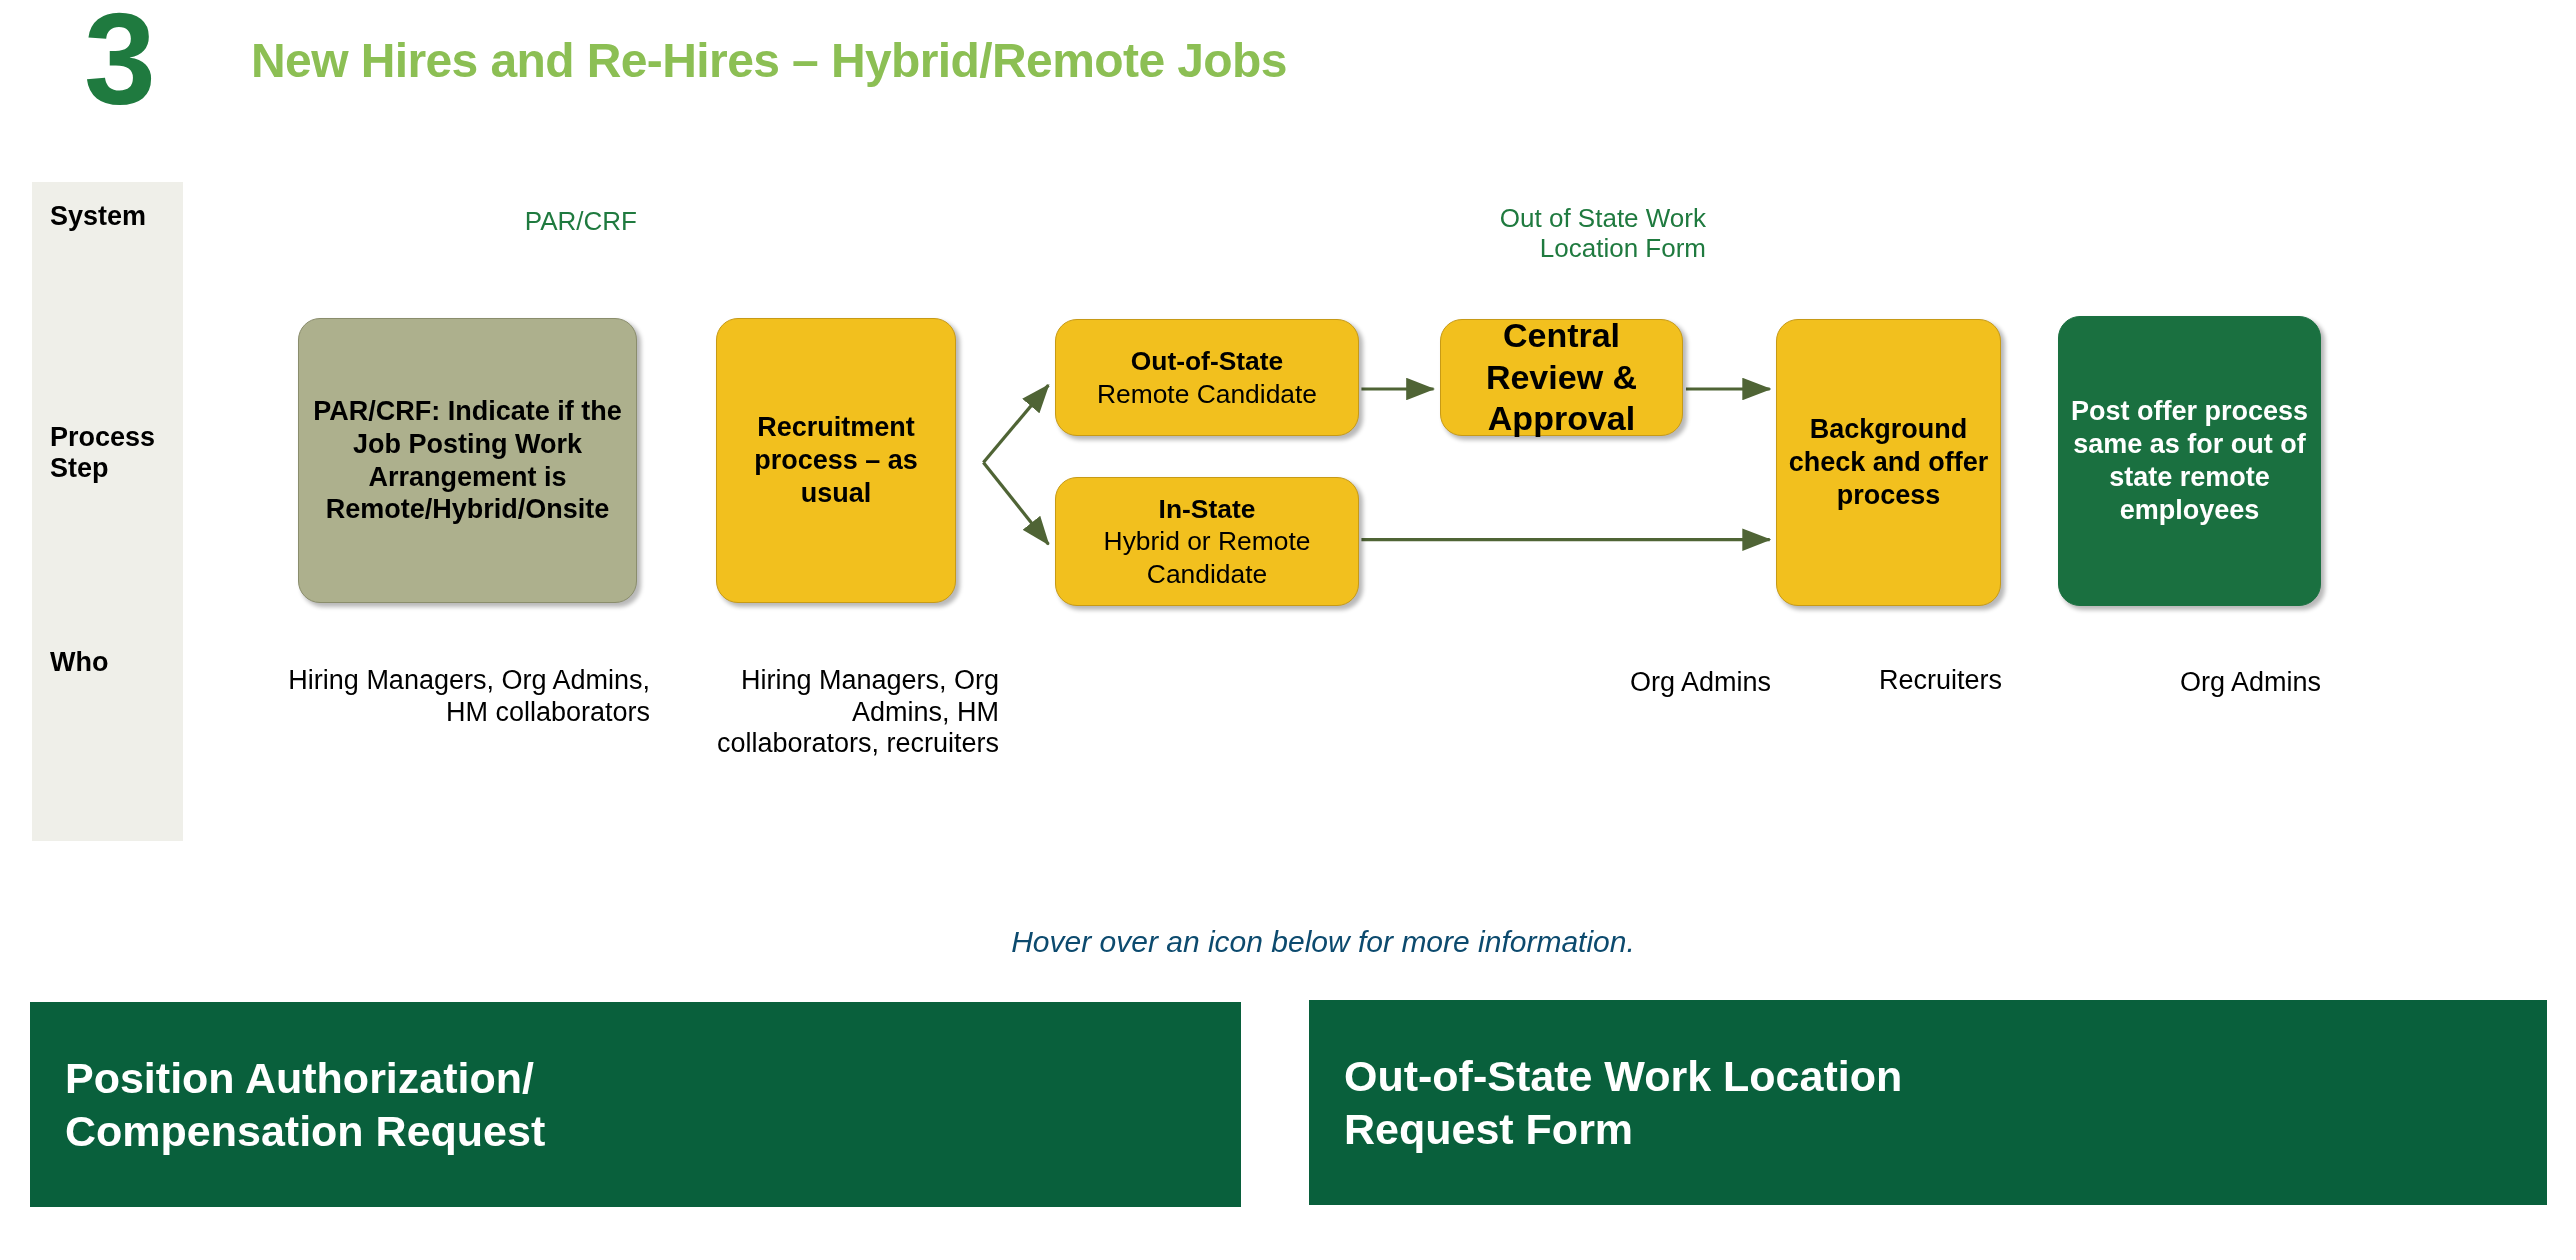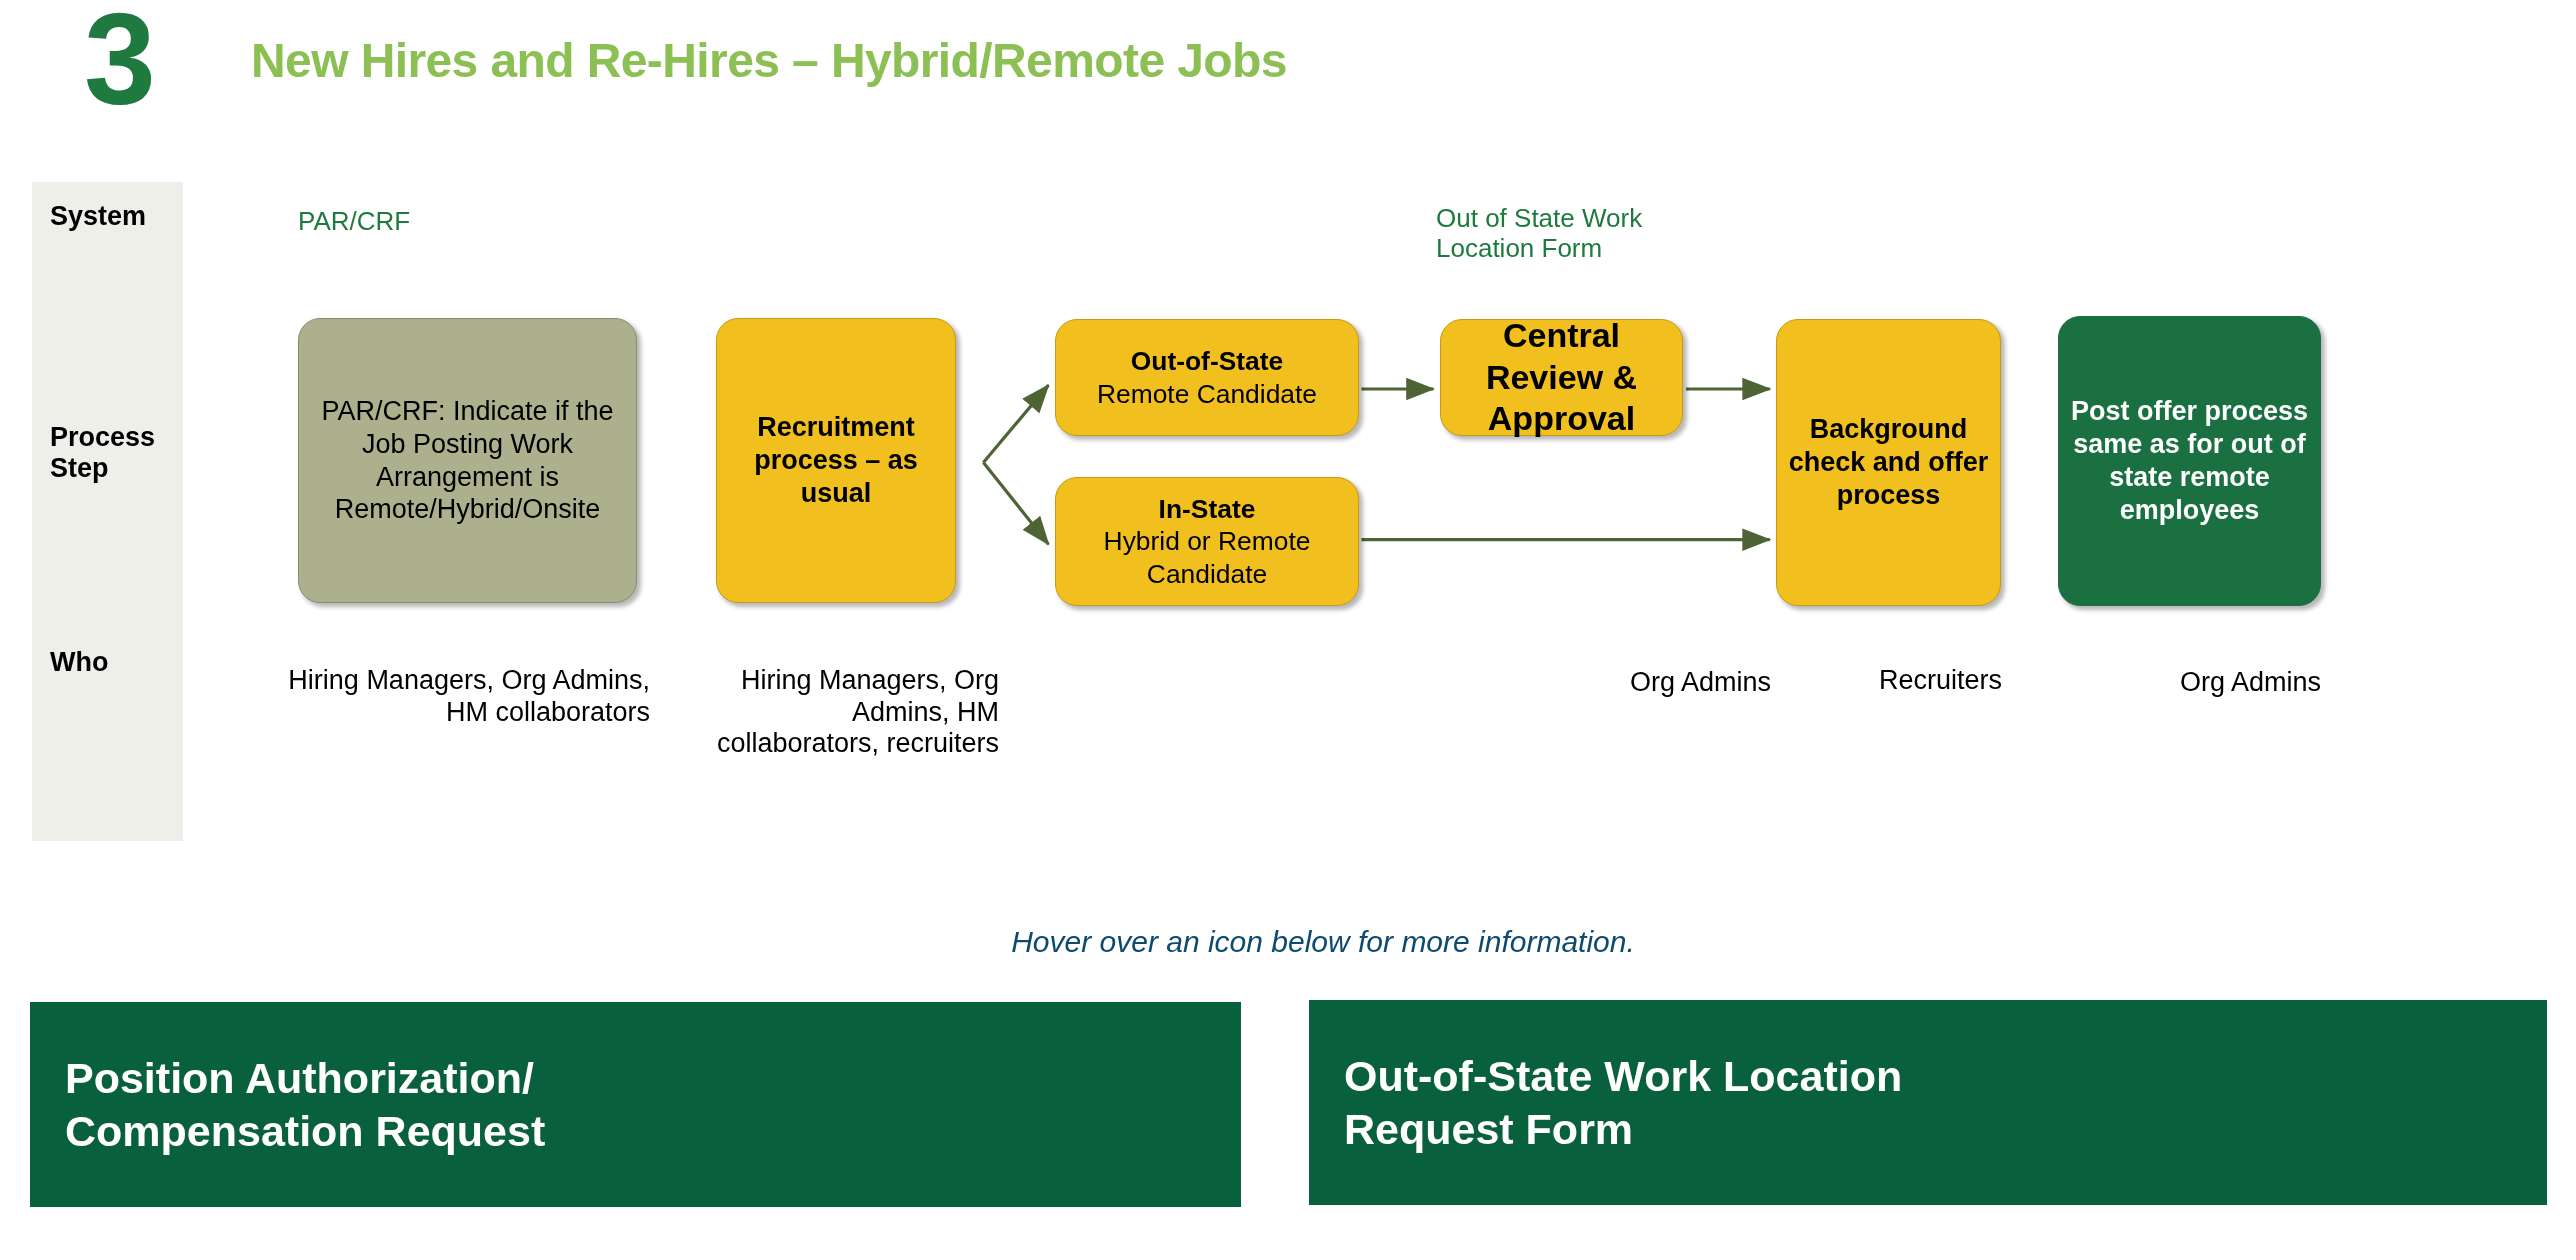--- a/index.html
+++ b/index.html
@@ -57,21 +57,21 @@
   }
   #lane-label-system    { top: 201px; }
   #lane-label-process   { top: 422px; width: 135px; }
   #lane-label-who       { top: 647px; }
 
   
   .system-caption {
     position: absolute;
     font-size: 26px;
     color: #1f7a3f;
-    text-align: left;
+    text-align: right;
     line-height: 1.17;
   }
   #system-caption-parcrf {
     left: 298px; top: 206px; width: 339px;
   }
   #system-caption-oosform {
     left: 1436px; top: 203px; width: 270px;
   }
 
   
@@ -86,21 +86,21 @@
     box-shadow: 3.9px 3.9px 4.5px rgba(0,0,0,0.28);
     line-height: 1.22;
   }
   .pbox-inner { width: 100%; padding: 0 9px; }
 
   #box-parcrf {
     left: 298px; top: 318px; width: 339px; height: 285px;
     background: #adb08d;
     border: 1.9px solid #8a8d6c;
     font-size: 27px;
-    font-weight: normal;
+    font-weight: bold;
     color: #000000;
   }
   #box-recruitment {
     left: 716px; top: 318px; width: 240px; height: 285px;
     background: #f2c01e;
     border: 1.9px solid #c79a16;
     font-size: 27px;
     font-weight: bold;
     color: #000000;
   }

